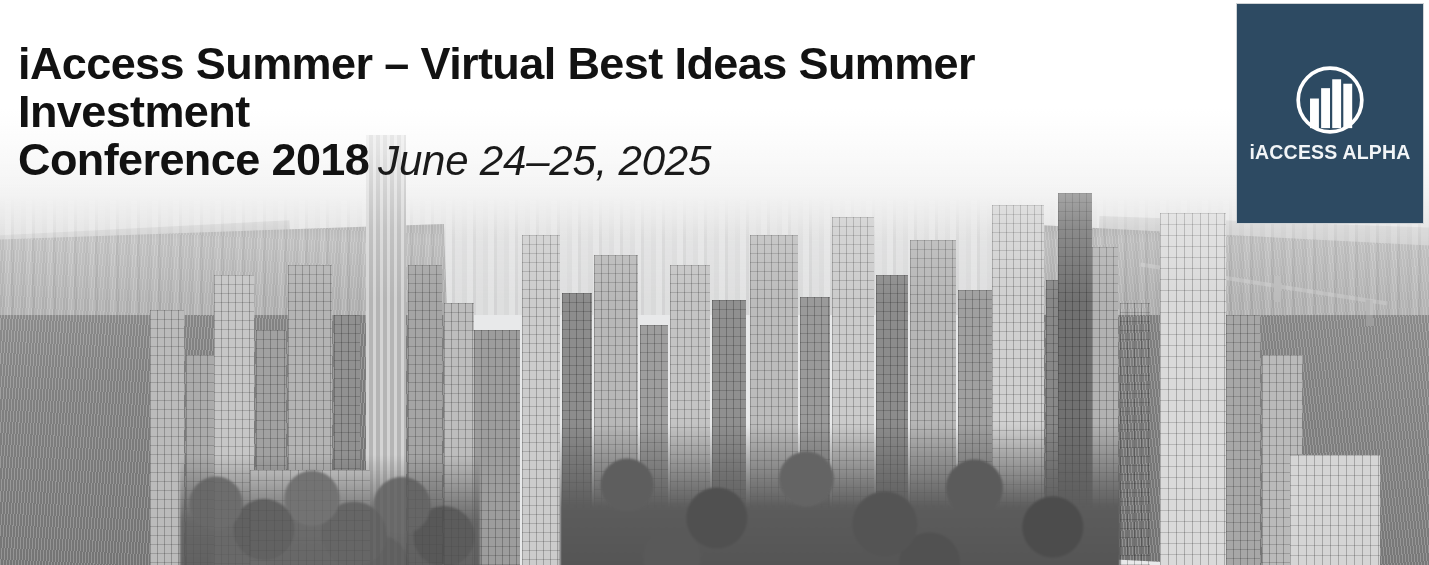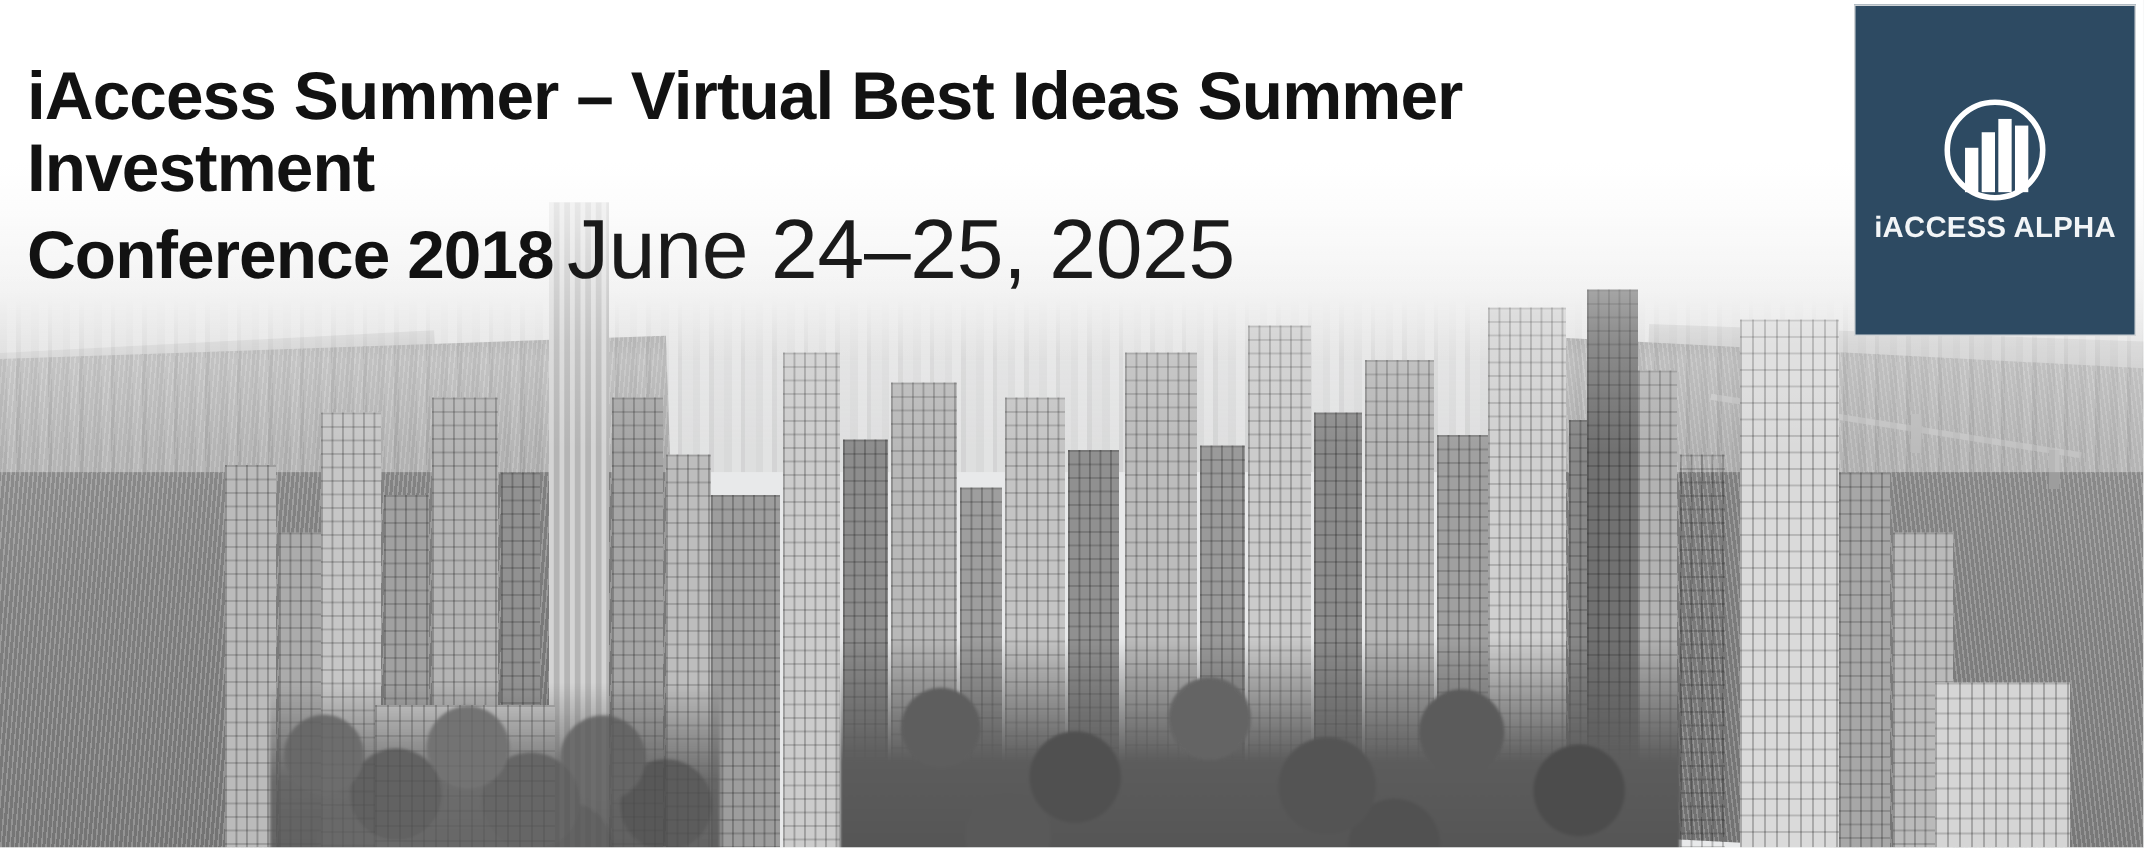--- a/index.html
+++ b/index.html
@@ -146,25 +146,26 @@
     line-height: 1.07;
     color: #121212;
   }
   .headline .ttl {
     font-size: 45px;
     font-weight: 700;
     letter-spacing: -0.6px;
     display: inline;
   }
   .headline .dates {
-    font-size: 56px;
+    font-size: 42px;
     font-weight: 400;
     letter-spacing: -0.2px;
     display: inline;
     color: #1a1a1a;
+    font-style: italic;
   }
 
   
   .logo-box {
     position: absolute;
     left: 1236px;
     top: 3px;
     width: 188px;
     height: 221px;
     background: #2d4a62;

